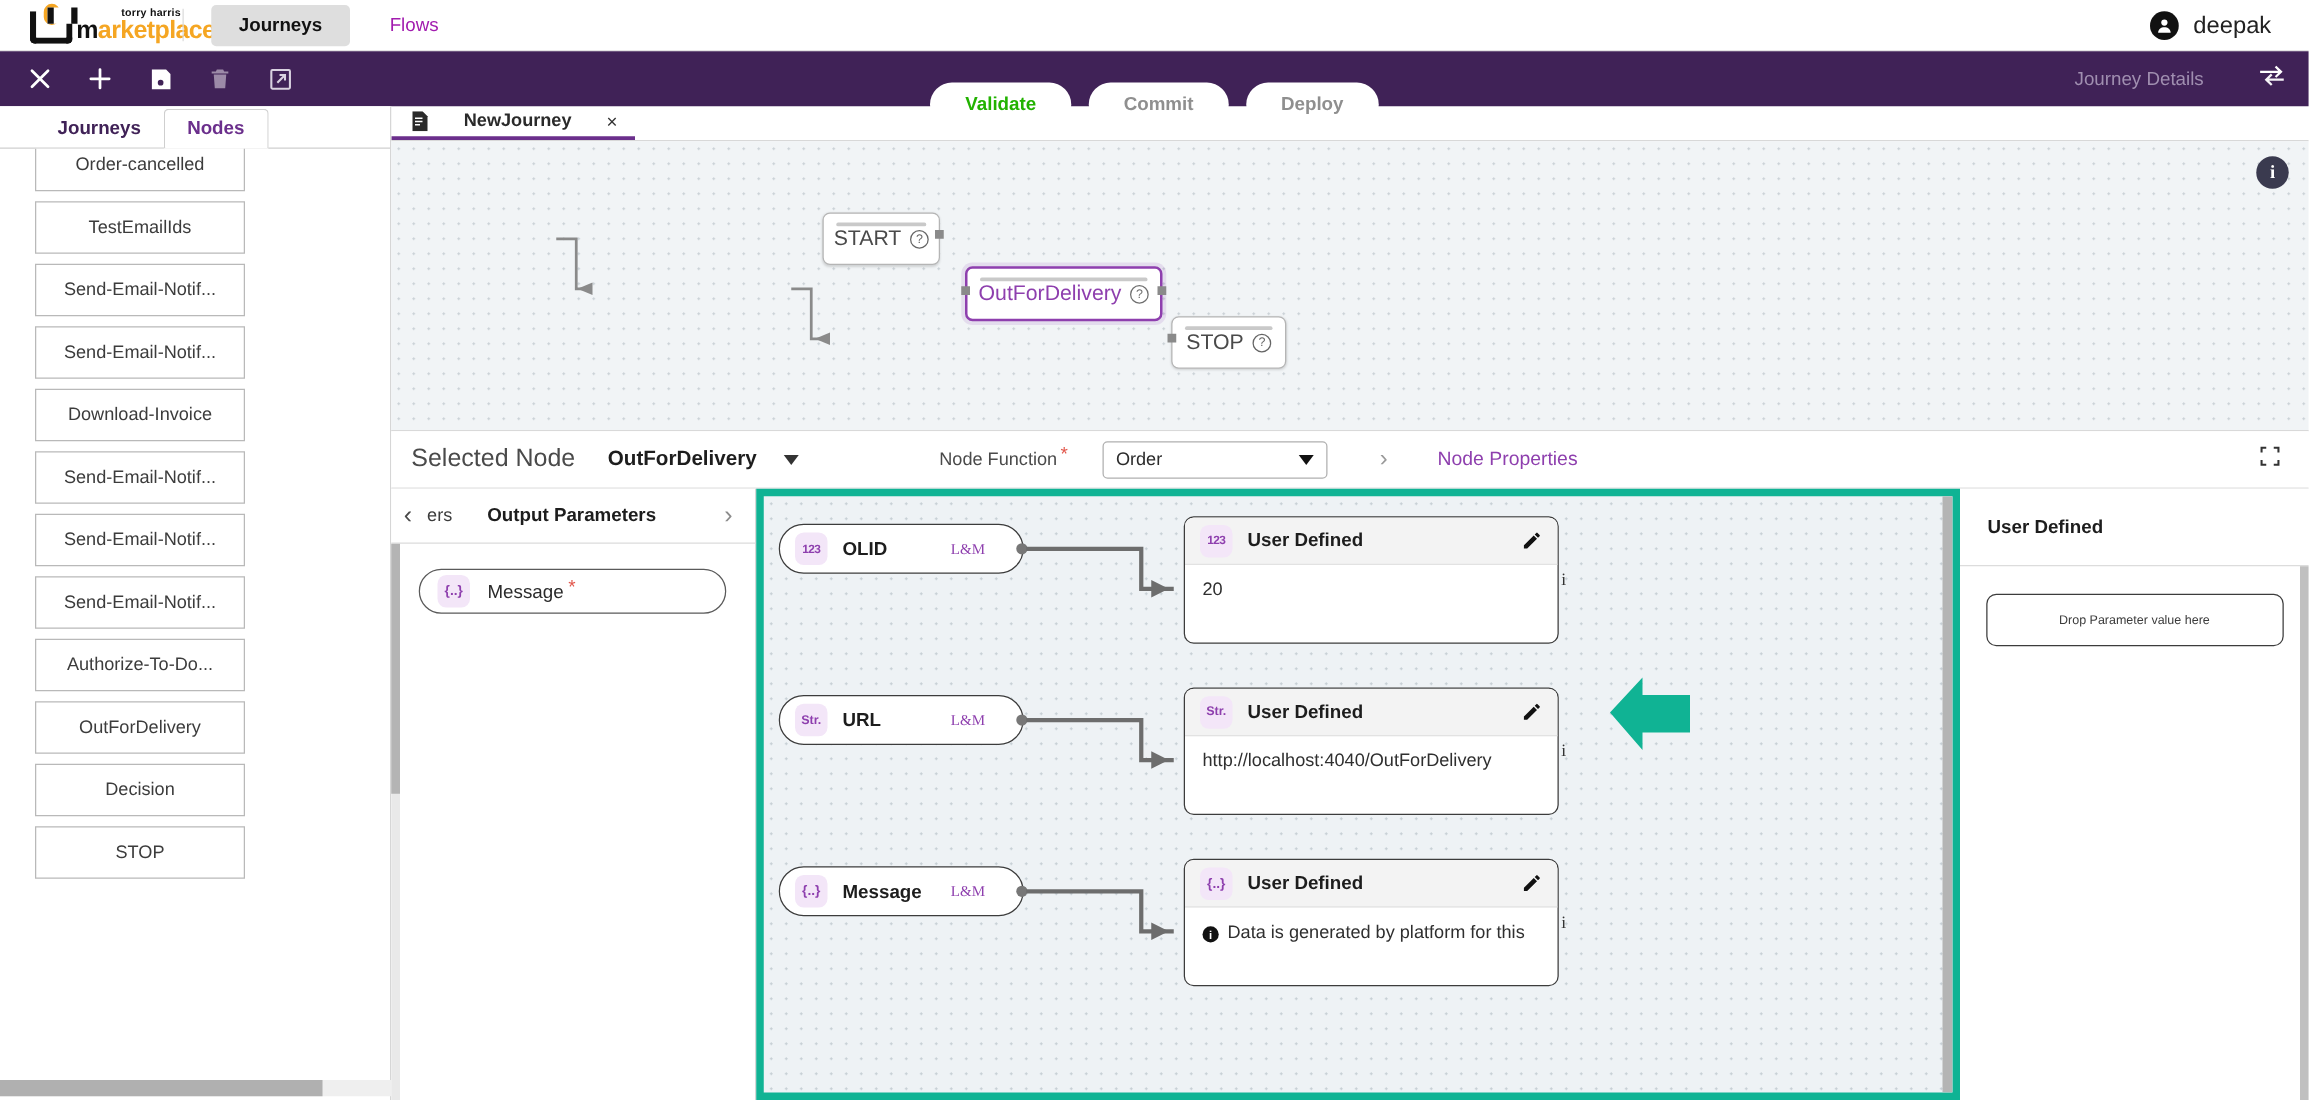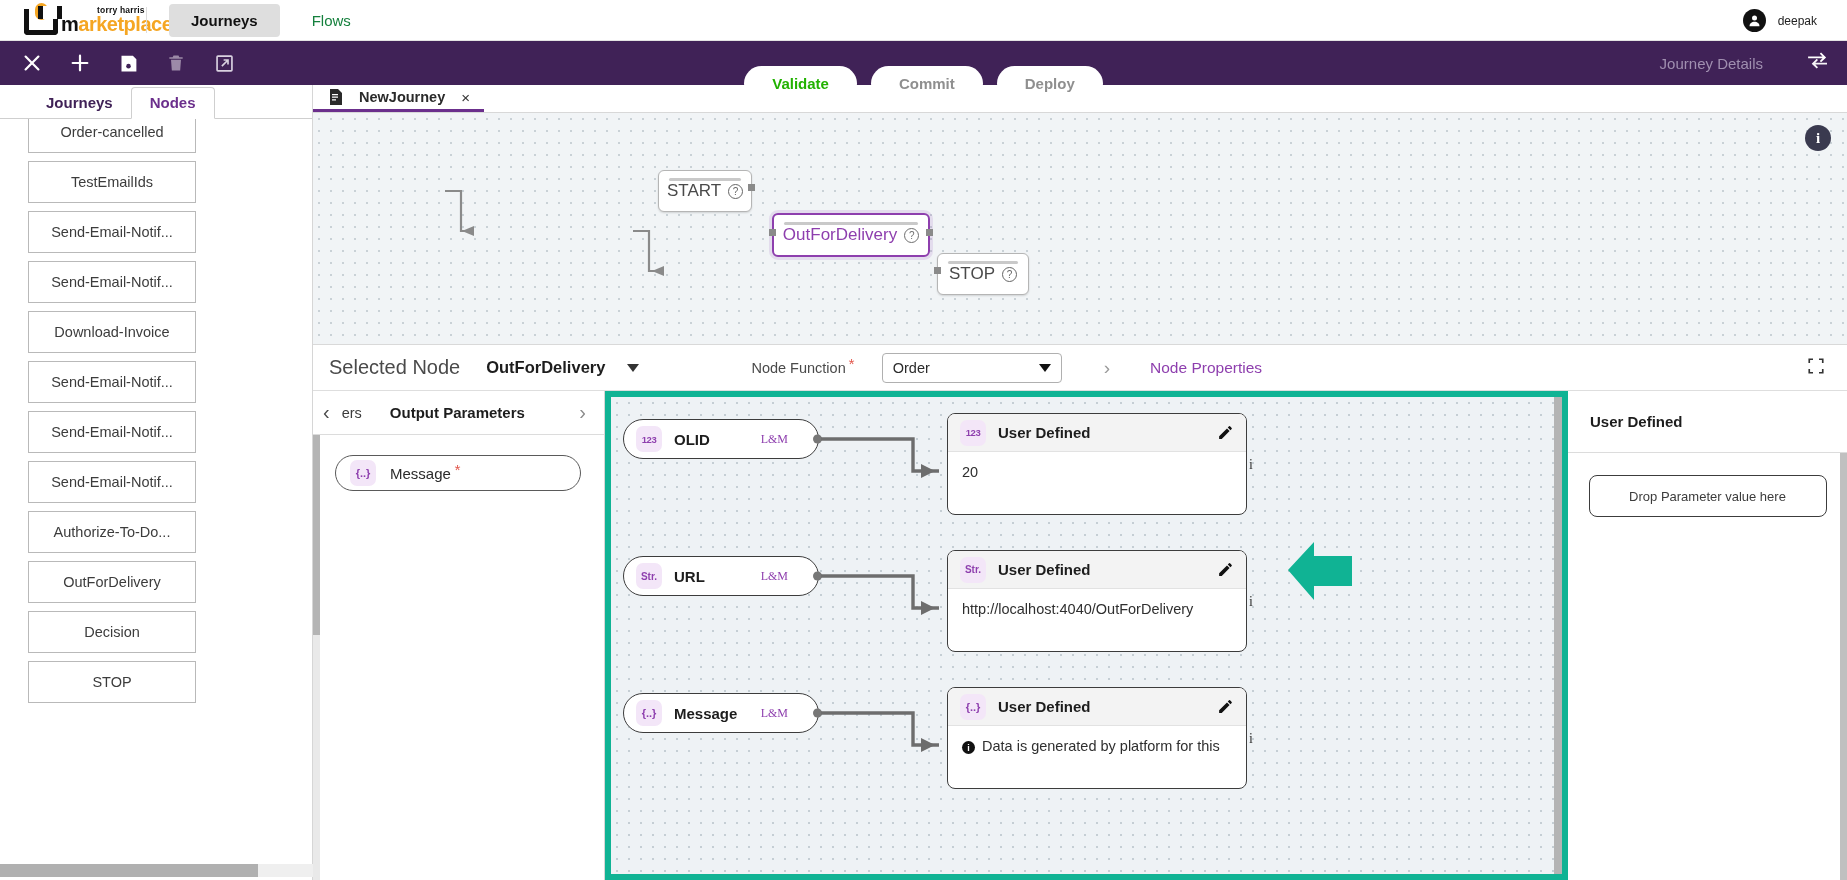--- a/index.html
+++ b/index.html
@@ -31,34 +31,34 @@
     position:absolute; left:11px; top:-2px; width:13px;height:17px;
     border:4px solid #F5A623; border-radius:8px 8px 8px 8px; background:transparent;
   }
   .logo-text{ margin-left:3px; line-height:1; }
   .logo-sub{ font-size:8.5px; font-weight:700; color:#111; letter-spacing:.2px;margin-left:36px; }
   .logo-main{ font-size:20px; font-weight:700; color:#111; letter-spacing:-.5px; }
   .logo-main .orange{ color:#F5A623; }
   .divider-v{ width:1px;height:26px;background:#dcdcdc; margin:0 22px 0 6px; }
   .nav-tabs{ display:flex; align-items:center; gap:10px; }
   .nav-tab{
-    font-size:15px; padding:8px 22px; border-radius:4px; color:#15803d;
+    font-size:15px; padding:8px 22px; border-radius:4px; color:#a21caf;
     cursor:pointer;
   }
   .nav-tab.active{ background:#dedede; font-weight:700; color:#111; }
   .user-area{
     position:absolute; right:30px; top:0; height:41px;
     display:flex; align-items:center; gap:12px;
   }
   .avatar-ico{
     width:23px;height:23px;border-radius:50%;background:#111;
     display:flex;align-items:center;justify-content:center;
   }
   .avatar-ico svg{ fill:#fff; }
-  .username{ font-size:12px; color:#222; }
+  .username{ font-size:19px; color:#222; }
 
   
   .toolbar{
     height:44px;background:#402257;display:flex;align-items:center;
     position:relative; padding-left:8px;
   }
   .tb-ico{
     width:48px;height:44px;display:flex;align-items:center;justify-content:center;
     cursor:pointer;
   }
@@ -122,21 +122,21 @@
 
   
   .main{ flex:1; display:flex; flex-direction:column; min-width:0; }
 
   
   .tab-strip{
     height:28px; background:#fff; display:flex; align-items:flex-end;
     border-bottom:1px solid #d8d8d8;
   }
   .jtab{
-    display:flex;align-items:center;gap:16px; height:27px; padding:0 14px 0 16px;
+    display:flex;align-items:center;gap:28px; height:27px; padding:0 14px 0 16px;
     border-bottom:3px solid #6b2f8c; font-size:14.5px; font-weight:700; color:#2a2a2a;
     cursor:pointer;
   }
   .jtab .doc-ico{ display:flex; }
   .jtab .close-x{ color:#333; font-size:15px; cursor:pointer; font-weight:400;}
 
   
   .canvas{
     height:232px; position:relative;
     background-color:#f1f4f6;
@@ -285,21 +285,21 @@
 
   
   .colC{ width:279px; flex:0 0 279px; background:#fff; position:relative; }
   .cc-head{
     height:62px; display:flex; align-items:center; padding-left:22px;
     border-bottom:1px solid #dcdcdc; font-size:15px; font-weight:700; color:#1d1d1d;
   }
   .drop-zone{
     margin:22px auto 0; width:238px; height:42px;
     border:1px solid #3c3c3c; border-radius:8px; display:flex;
-    align-items:center; justify-content:center; font-size:13px; color:#3c3c3c;
+    align-items:center; justify-content:center; font-size:10px; color:#3c3c3c;
     cursor:pointer;
   }
   .colC-scroll{
     position:absolute; right:0; top:62px; bottom:0; width:7px; background:#ececec;
   }
   .colC-scroll i{ display:block;width:7px;height:100%;background:#c0c0c0; }
 
   .teal-arrow{ position:absolute; left:1286px; top:538px; pointer-events:none; }
 </style>
 </head>

